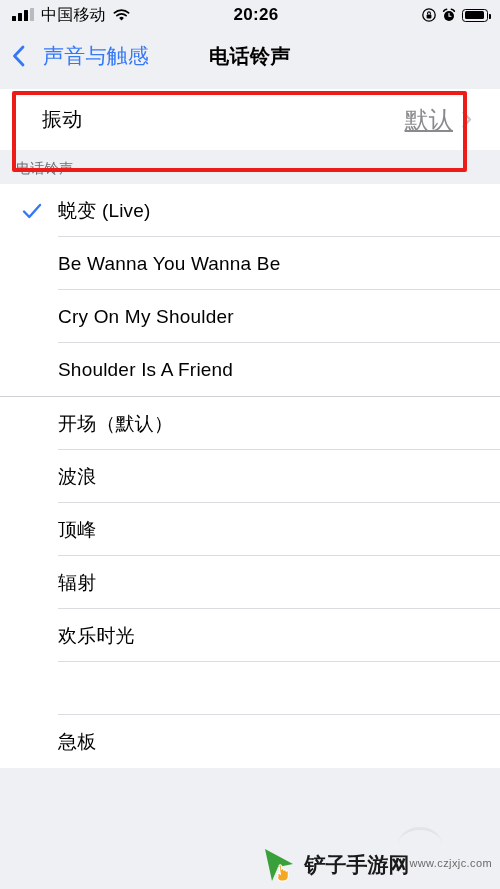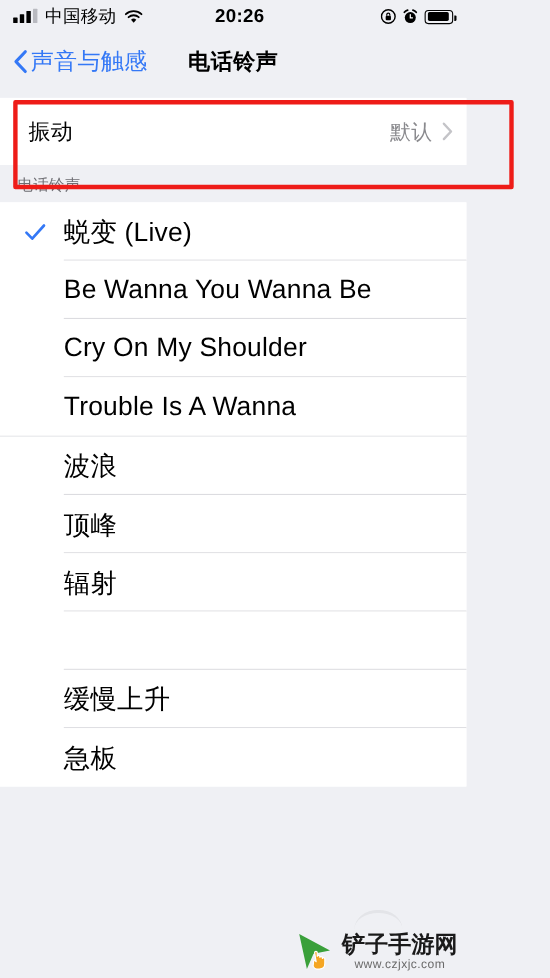--- a/index.html
+++ b/index.html
@@ -2,21 +2,21 @@
 <html><head>
 <meta charset="utf-8">
 <style>
   * { box-sizing: border-box; margin: 0; padding: 0; }
   html, body {
     width: 500px; height: 889px;
     font-family: "Liberation Sans", "DejaVu Sans", sans-serif;
     background: #eff0f4;
     overflow: hidden;
   }
-  #screen { position: relative; width: 424px; height: 889px; background: #eff0f4; }
+  #screen { position: relative; width: 500px; height: 889px; background: #eff0f4; }
 
   
   .statusbar {
     position: relative; height: 30px; width: 100%;
     background: #eff0f4;
     display: flex; align-items: center;
     padding: 0 12px;
     color: #000;
   }
   .sb-left { display: flex; align-items: center; gap: 7px; }
@@ -44,48 +44,48 @@
     width: 2px; height: 5px; background: #000; border-radius: 0 1px 1px 0;
   }
   .batt i { position: absolute; left: 1.5px; top: 1.5px; bottom: 1.5px; width: 19px; background: #000; border-radius: 1.5px; display:block; }
 
   
   .navbar {
     position: relative; height: 52px; width: 100%;
     background: #eff0f4;
     display: flex; align-items: center;
   }
-  .back { display: flex; align-items: center; gap: 3px; padding-left: 12px; color: #3478f6; }
+  .back { display: flex; align-items: center; gap: 18px; padding-left: 12px; color: #3478f6; }
   .back .chev { width: 13px; height: 22px; }
   .back-label { font-size: 21px; color: #3478f6; letter-spacing: .2px; }
   .nav-title {
     position: absolute; left: 0; right: 0;
     text-align: center; font-size: 20px; font-weight: bold; color: #000;
     letter-spacing: .5px; pointer-events: none;
   }
 
   
   .group { background: #fff; }
   .row {
     position: relative; height: 53px; background: #fff;
     display: flex; align-items: center; padding-left: 58px; padding-right: 14px;
   }
-  .row .title { font-size: 24px; color: #000; letter-spacing: .2px; }
+  .row .title { font-size: 19px; color: #000; letter-spacing: .2px; }
   .row .value { margin-left: auto; font-size: 18px; color: #8a8a8e; letter-spacing: .2px; }
   .row .disclosure { margin-left: 9px; width: 10px; height: 17px; flex: none; }
   .sep {
     position: absolute; left: 58px; right: 0; bottom: 0; height: 1px;
     background: #dcdce0;
   }
 
   
   .vibe-block { margin-top: 7px; }
-  .vibe-row { height: 61px; padding-left: 26px; padding-right: 12px; }
+  .vibe-row { height: 61px; padding-left: 26px; padding-right: 28px; margin-left: 16px; }
   .vibe-row .title { font-size: 20px; }
-  .vibe-row .value { font-size: 19px; }
+  .vibe-row .value { font-size: 24px; text-decoration: underline; }
 
   .section-header {
     height: 34px; display: flex; align-items: flex-end;
     padding: 0 0 6px 16px;
     font-size: 14px; color: #6d6d72; letter-spacing: .3px;
     background: #eff0f4;
   }
 
   
   .check { position: absolute; left: 22px; top: 50%; transform: translateY(-50%); width: 20px; height: 20px; }
@@ -109,21 +109,21 @@
     border-top: 3px solid #e3e4e8;
     border-radius: 50% / 100% 100% 0 0;
     opacity: .95;
   }
   .watermark {
     position: absolute; right: 8px; bottom: 4px;
     display: flex; align-items: center; gap: 5px;
     z-index: 40;
   }
   .wm-logo { position: relative; width: 40px; height: 40px; }
-  .wm-text { display: flex; flex-direction: column; line-height: 1; }
+  .wm-text { display: flex; line-height: 1; }
   .wm-title {
     font-size: 21px; font-weight: bold; color: #1a1a1a; letter-spacing: 0px;
     font-family: "DejaVu Sans", sans-serif;
   }
   .wm-url { font-size: 11px; color: #6a6a6a; letter-spacing: .4px; margin-top: 3px; text-align: center; }
 </style>
 </head>
 <body>
 
 <div id="screen">
@@ -206,44 +206,48 @@
       </div>
       <div class="row">
         <span class="title">Be Wanna You Wanna Be</span>
         <span class="sep"></span>
       </div>
       <div class="row">
         <span class="title">Cry On My Shoulder</span>
         <span class="sep"></span>
       </div>
       <div class="row">
-        <span class="title">Trouble Is A Wanna</span>
+        <span class="title">Shoulder Is A Friend</span>
       </div>
     </div>
 
   <div class="divider-thick"></div>
 
   <div class="group" id="system-list">
       <div class="row">
+        <span class="title">开场（默认）</span>
+        <span class="sep"></span>
+      </div>
+      <div class="row">
         <span class="title">波浪</span>
         <span class="sep"></span>
       </div>
       <div class="row">
         <span class="title">顶峰</span>
         <span class="sep"></span>
       </div>
       <div class="row">
         <span class="title">辐射</span>
         <span class="sep"></span>
       </div>
       <div class="row">
-        <span class="sep"></span>
-      </div>
-      <div class="row">
-        <span class="title">缓慢上升</span>
+        <span class="title">欢乐时光</span>
+        <span class="sep"></span>
+      </div>
+      <div class="row">
         <span class="sep"></span>
       </div>
       <div class="row">
         <span class="title">急板</span>
       </div>
     </div>
 
   <div class="redbox"></div>
 
   <div class="wm-arc"></div>

